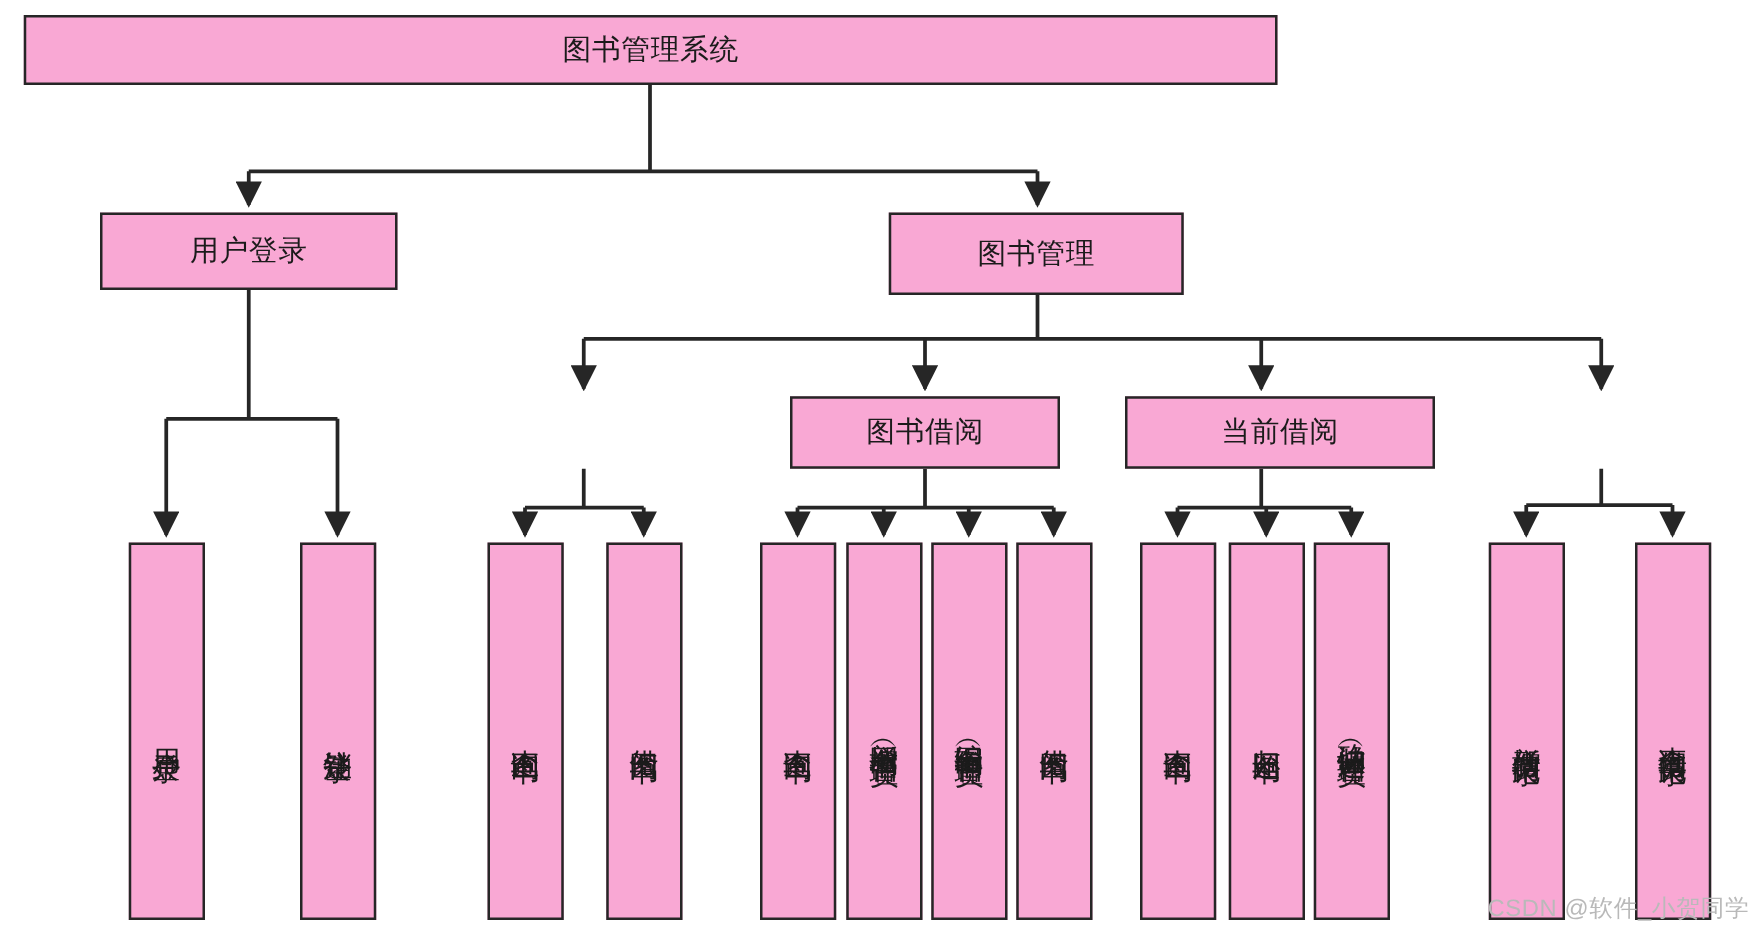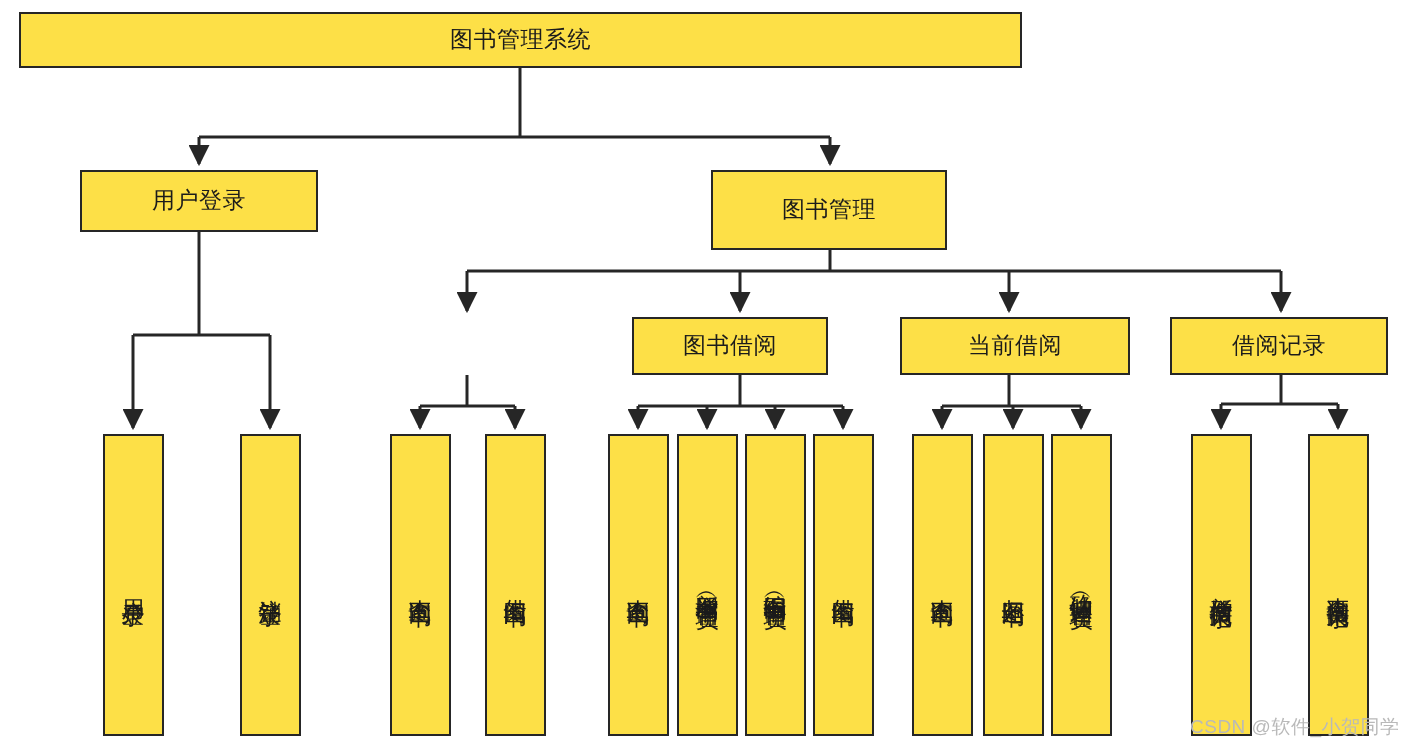--- a/index.html
+++ b/index.html
@@ -22,21 +22,21 @@
     position: absolute;
     left: 0;
     top: 0;
     width: 1405px;
     height: 747px;
     pointer-events: none;
   }
   .node {
     position: absolute;
     box-sizing: border-box;
-    background: #fde047;
+    background: #f9a8d4;
     border: 2px solid #262626;
     display: flex;
     align-items: center;
     justify-content: center;
     color: #1b1b1b;
   }
   .node.horizontal .node-label {
     writing-mode: horizontal-tb;
     font-size: 23px;
     line-height: 1.1;
@@ -121,36 +121,33 @@
   </svg>
 
   <div class="node horizontal node-root" style="left:19px; top:12px; width:1003px; height:56px;">
     <span class="node-label">图书管理系统</span>
   </div>
 
   <div class="node horizontal" style="left:80px; top:170px; width:238px; height:62px;">
     <span class="node-label">用户登录</span>
   </div>
 
-  <div class="node horizontal" style="left:711px; top:170px; width:236px; height:80px;">
+  <div class="node horizontal" style="left:711px; top:170px; width:236px; height:66px;">
     <span class="node-label">图书管理</span>
   </div>
 
 
-  <div class="node horizontal" style="left:632px; top:317px; width:196px; height:58px;">
+  <div class="node horizontal" style="left:632px; top:317px; width:216px; height:58px;">
     <span class="node-label">图书借阅</span>
   </div>
 
-  <div class="node horizontal" style="left:900px; top:317px; width:230px; height:58px;">
+  <div class="node horizontal" style="left:900px; top:317px; width:248px; height:58px;">
     <span class="node-label">当前借阅</span>
   </div>
 
-  <div class="node horizontal" style="left:1170px; top:317px; width:218px; height:58px;">
-    <span class="node-label">借阅记录</span>
-  </div>
 
   <div class="node vertical" style="left:103px; top:434px; width:61px; height:302px;">
     <span class="node-label">用户登录</span>
   </div>
 
   <div class="node vertical" style="left:240px; top:434px; width:61px; height:302px;">
     <span class="node-label">注销登录</span>
   </div>
 
   <div class="node vertical" style="left:390px; top:434px; width:61px; height:302px;">

